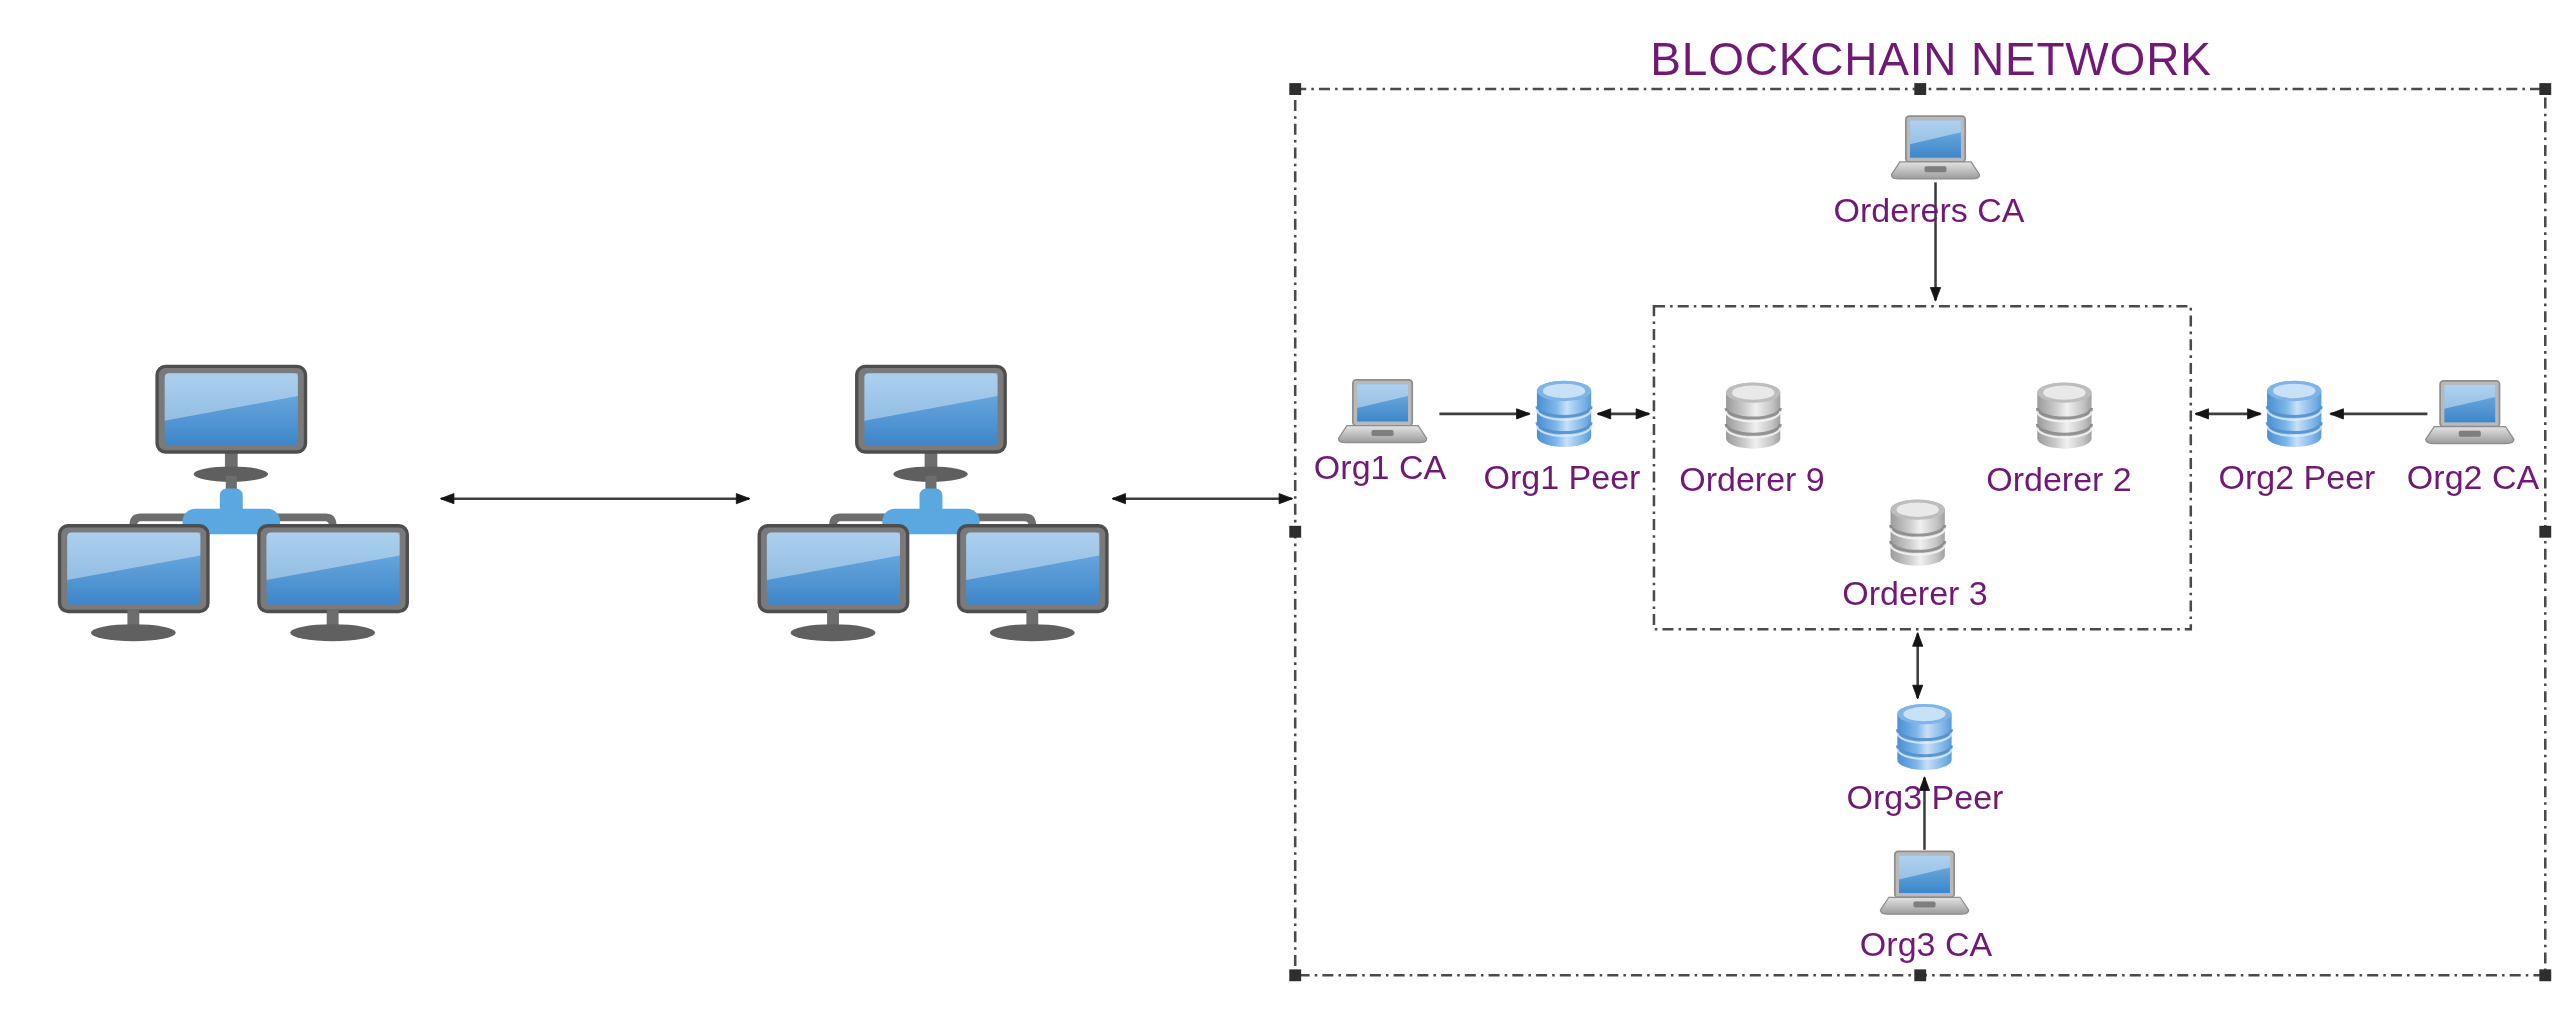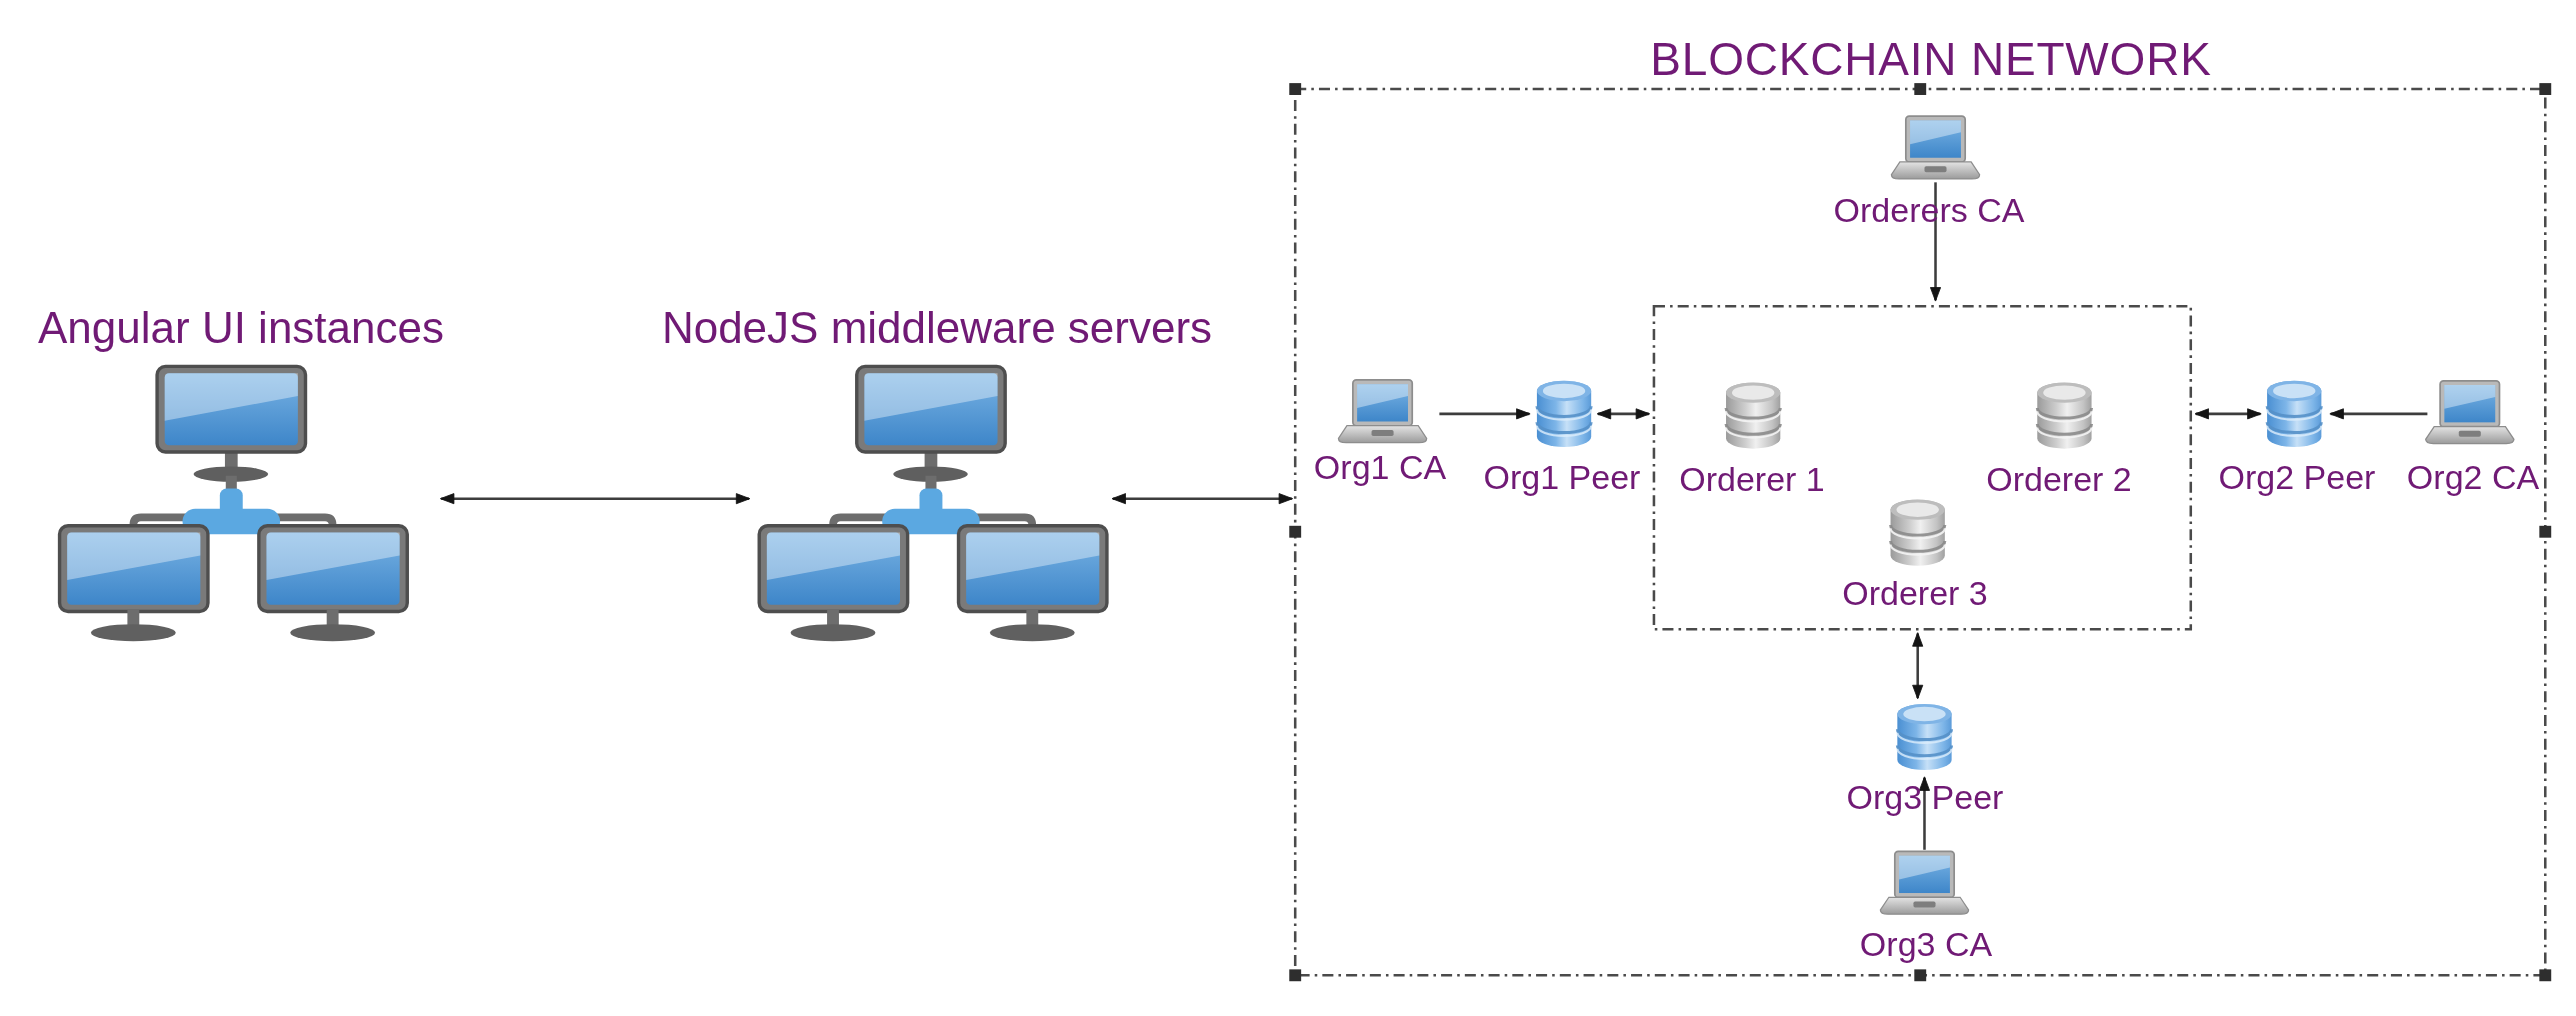--- a/index.html
+++ b/index.html
@@ -139,28 +139,26 @@
     <rect x="1520" y="620" width="14" height="14"></rect>
     <rect x="2994" y="620" width="14" height="14"></rect>
     <rect x="1520" y="1143" width="14" height="14"></rect>
     <rect x="2257" y="1143" width="14" height="14"></rect>
     <rect x="2994" y="1143" width="14" height="14"></rect>
   </g>
 </svg>
 
 <div class="lbl lbl-title" style="left:1931px;top:34px;">BLOCKCHAIN NETWORK</div>
 
-<div class="lbl lbl-big" style="left:241px;top:304px;">Angular UI instances</div>
-<div class="lbl lbl-big" style="left:937px;top:304px;">NodeJS middleware servers</div>
 
 <div class="lbl lbl-node" style="left:1929px;top:192px;">Orderers CA</div>
 
 <div class="lbl lbl-node" style="left:1380px;top:449px;">Org1 CA</div>
 <div class="lbl lbl-node" style="left:1562px;top:459px;">Org1 Peer</div>
-<div class="lbl lbl-node" style="left:1752px;top:461px;">Orderer 1</div>
+<div class="lbl lbl-node" style="left:1752px;top:461px;">Orderer 9</div>
 <div class="lbl lbl-node" style="left:2059px;top:461px;">Orderer 2</div>
 <div class="lbl lbl-node" style="left:2297px;top:459px;">Org2 Peer</div>
 <div class="lbl lbl-node" style="left:2473px;top:459px;">Org2 CA</div>
 <div class="lbl lbl-node" style="left:1915px;top:575px;">Orderer 3</div>
 <div class="lbl lbl-node" style="left:1925px;top:779px;">Org3 Peer</div>
 <div class="lbl lbl-node" style="left:1926px;top:926px;">Org3 CA</div>
 
 </div>
 
 

